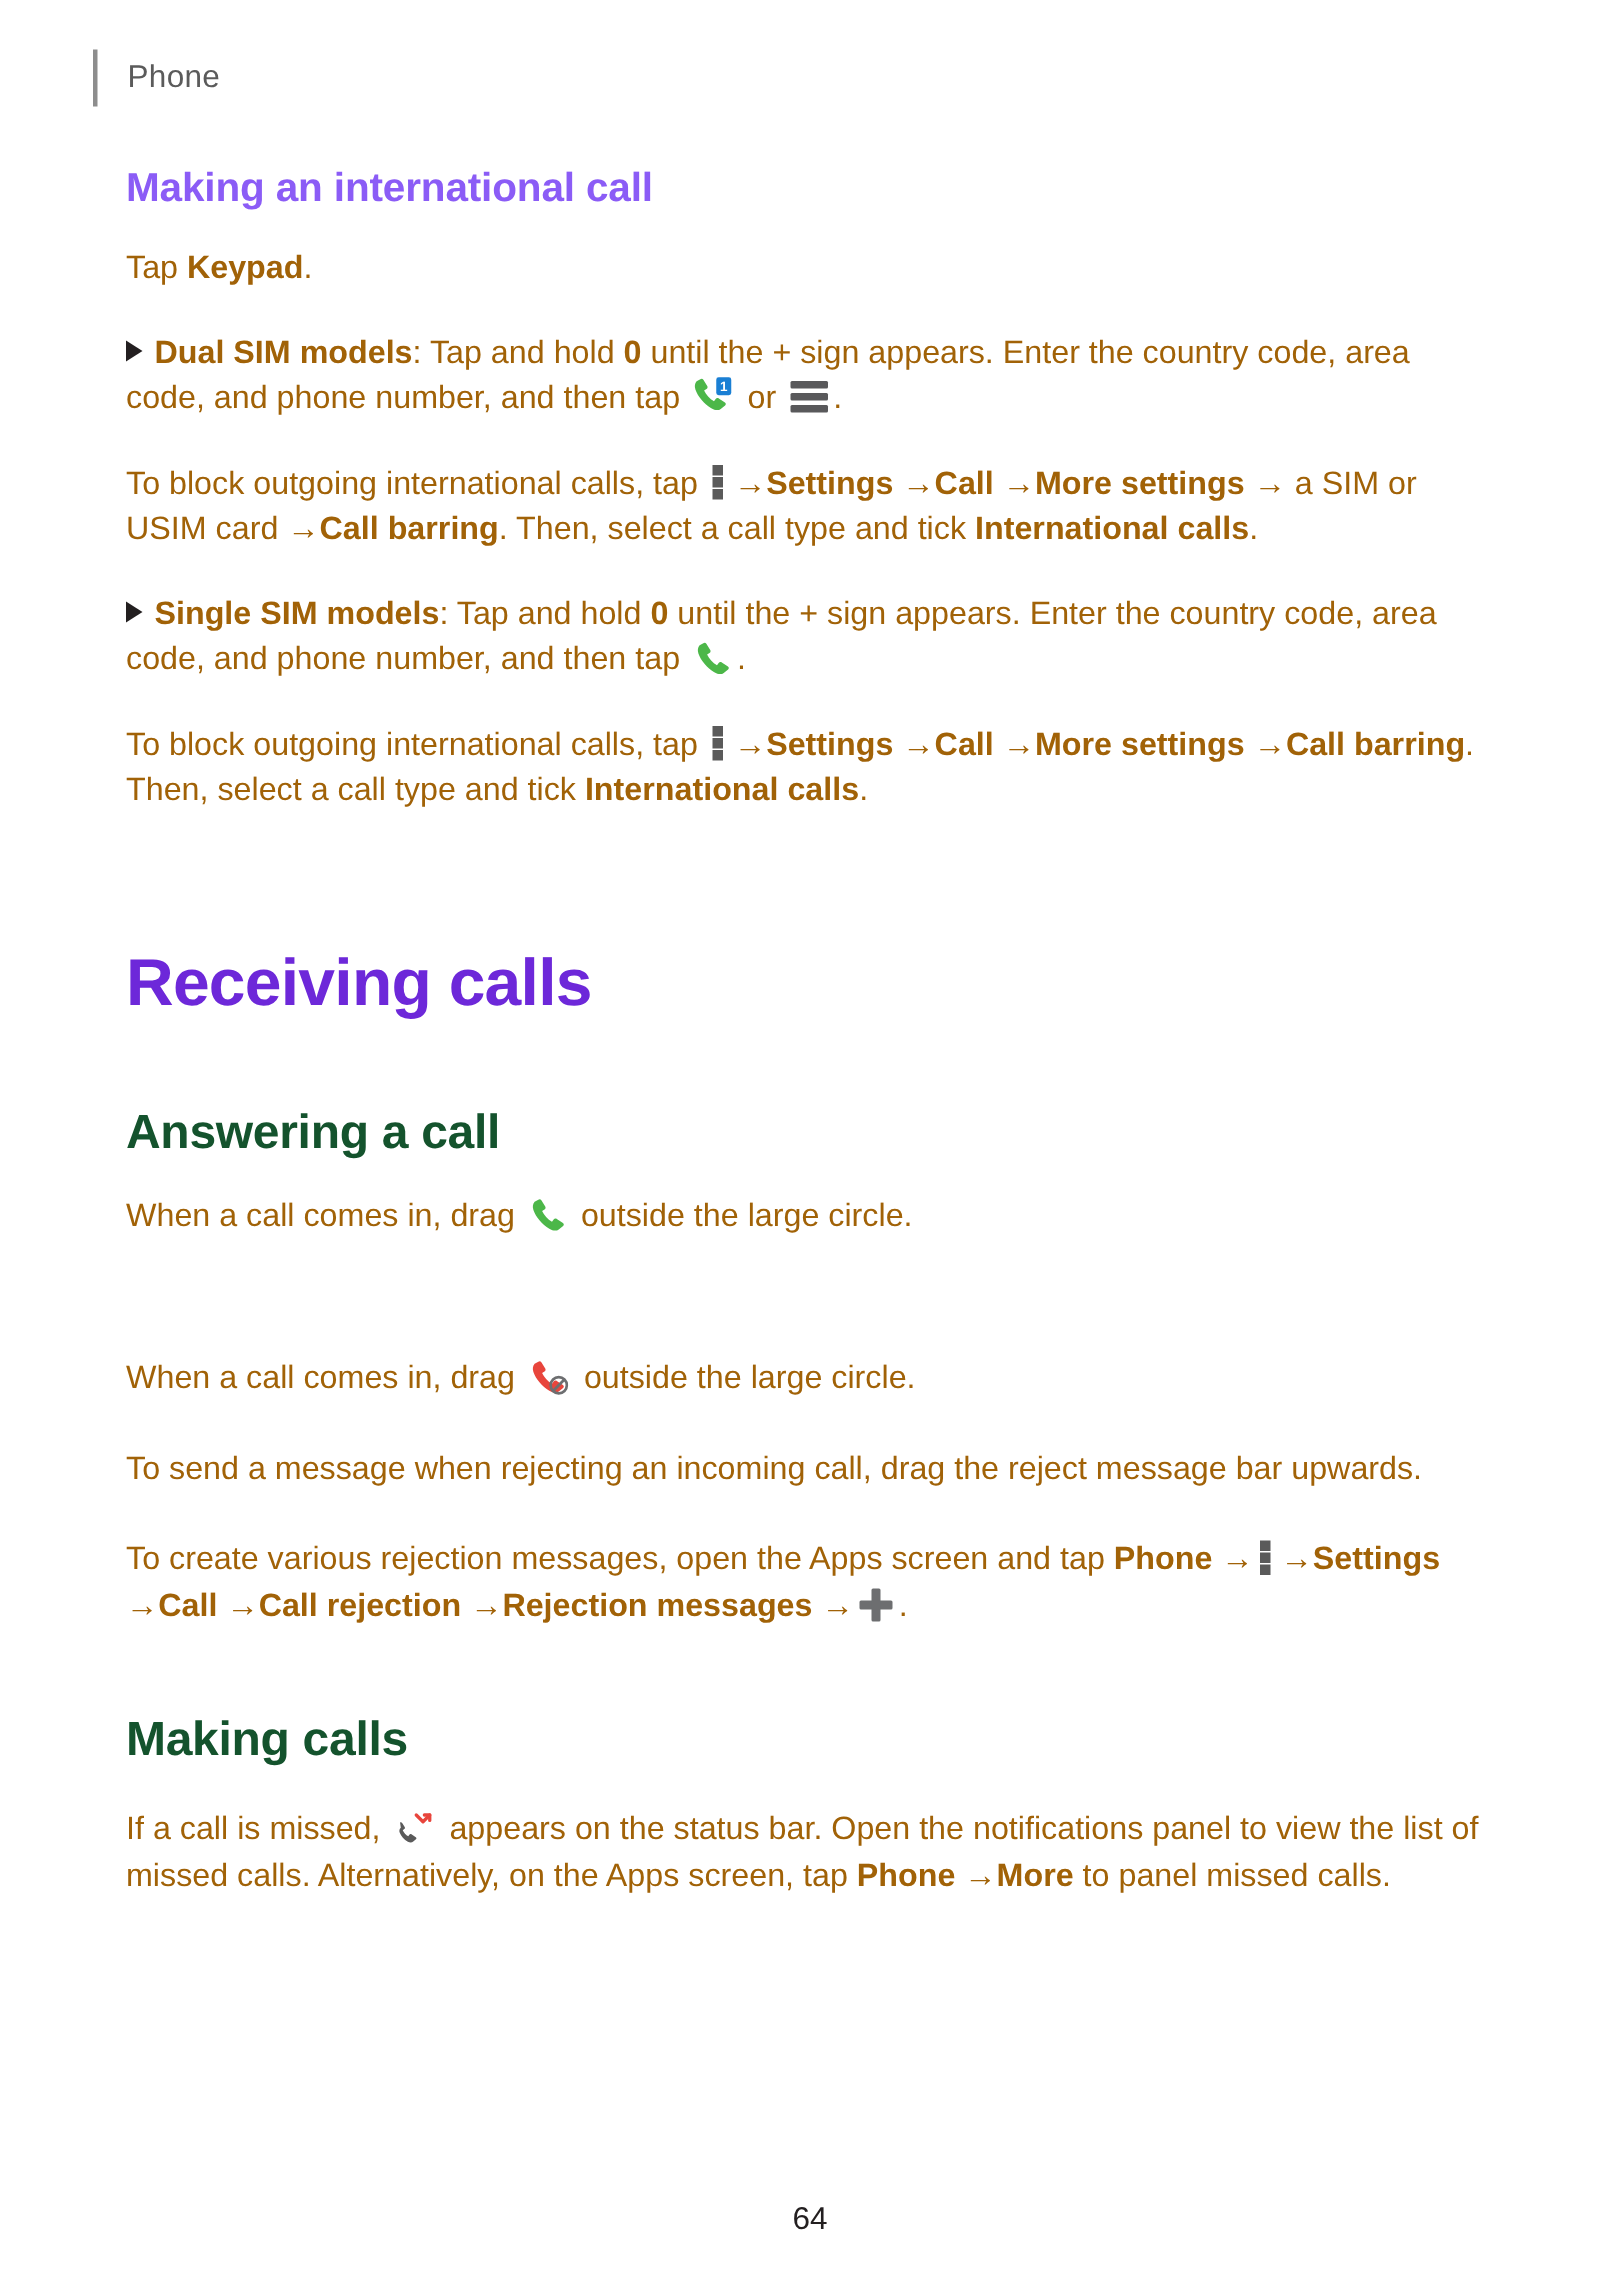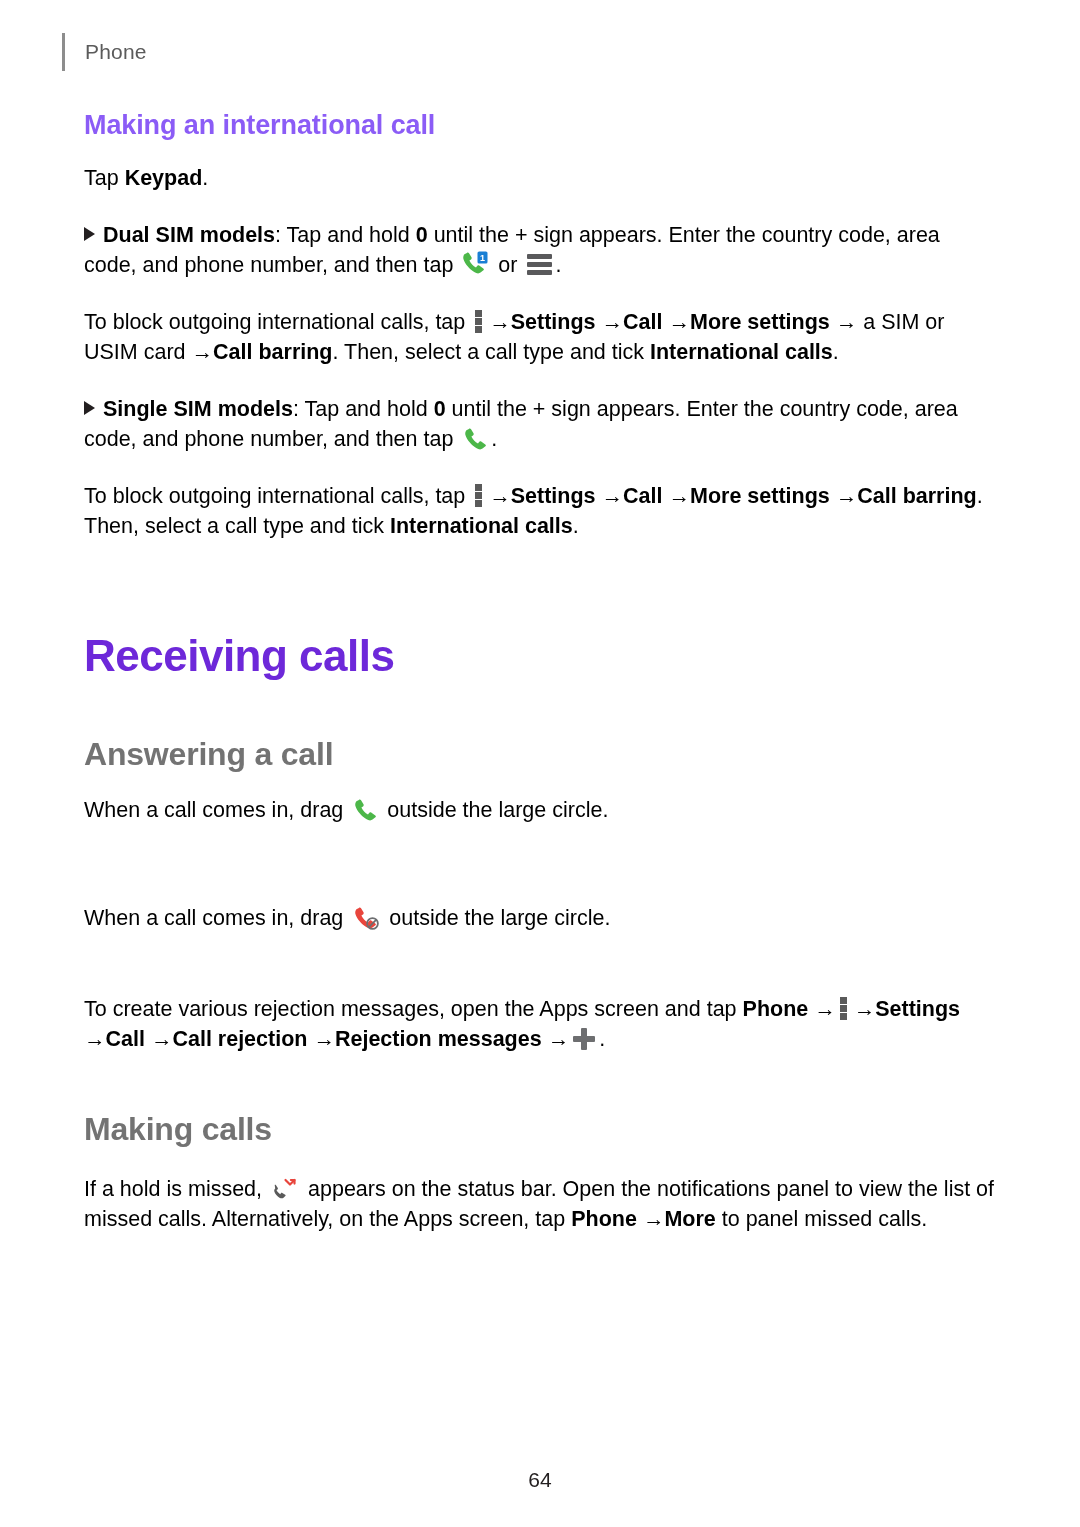--- a/index.html
+++ b/index.html
@@ -65,31 +65,31 @@
     font-weight: bold;
     color: #6d28d9;
     margin: 0;
     letter-spacing: -0.5px;
     line-height: 1.1;
   }
 
   h2.section {
     font-size: 32px;
     font-weight: bold;
-    color: #737373;
+    color: #14532d;
     margin: 0;
     letter-spacing: -0.2px;
     line-height: 1.15;
   }
 
   p.body {
     font-size: 21.5px;
     line-height: 1.42;
     margin: 0;
-    color: #000000;
+    color: #a16207;
   }
 
   .b { font-weight: bold; }
 
   .arrow { font-weight: bold; }
   .sp-22 { height: 22px; }
   .sp-26 { height: 26px; }
   .sp-30 { height: 30px; }
   .sp-56 { height: 56px; }
   .sp-64 { height: 64px; }
@@ -266,35 +266,36 @@
     <div class="sp-22"></div>
 
     <p class="body"><span>When a call comes in, drag </span><span class="ic ic-reject"><svg width="26" height="24" viewBox="0 0 26 24">
             <path d="M3.4,3.2 C2.2,4.6 1.9,6.6 2.6,8.6 C4.1,13.1 8.4,18.2 13.2,21.1 C15.6,22.6 18,22.8 19.5,21.6 L22.4,19.3 C23.1,18.7 23.0,17.9 22.3,17.4 L18.2,14.6 C17.5,14.1 16.6,14.3 16.1,15.0 L15.0,16.5 C12.2,15.0 9.6,12.2 8.4,9.4 L10.0,8.4 C10.7,7.9 10.9,7.0 10.5,6.3 L7.9,2.1 C7.4,1.4 6.5,1.3 5.9,1.9 L3.4,3.2 Z" fill="#e8453c"></path>
             <circle cx="19.5" cy="17.5" r="5.4" fill="none" stroke="#6d6e70" stroke-width="1.8"></circle>
             <line x1="15.9" y1="21.2" x2="23.1" y2="13.8" stroke="#6d6e70" stroke-width="1.8"></line>
           </svg></span><span> outside the large circle.</span></p>
 
     <div class="sp-30"></div>
 
+    <p class="body">To send a message when rejecting an incoming call, drag the reject message bar upwards.</p>
 
     <div class="sp-30"></div>
 
     <p class="body"><span>To create various rejection messages, open the Apps screen and tap </span><span class="b">Phone</span> <span class="arrow b">→</span><span class="ic ic-more"><i></i><i></i><i></i></span><span class="arrow b">→</span><span class="b">Settings</span> <span class="arrow b">→</span><span class="b">Call</span> <span class="arrow b">→</span><span class="b">Call rejection</span> <span class="arrow b">→</span><span class="b">Rejection messages</span> <span class="arrow b">→</span><span class="ic ic-plus"><svg width="24" height="24" viewBox="0 0 24 24">
             <rect x="1" y="9" width="22" height="6" rx="1" fill="#6d6e70"></rect>
             <rect x="9" y="1" width="6" height="22" rx="1" fill="#6d6e70"></rect>
           </svg></span><span>.</span></p>
 
     <div class="sp-56"></div>
 
     <h2 class="section">Making calls</h2>
 
     <div class="sp-26"></div>
 
-    <p class="body"><span>If a hold is missed, </span><span class="ic ic-missed"><svg width="26" height="22" viewBox="0 0 26 22">
+    <p class="body"><span>If a call is missed, </span><span class="ic ic-missed"><svg width="26" height="22" viewBox="0 0 26 22">
             <path d="M4.2,10.5 C3.2,11.3 3.0,12.6 3.5,13.9 C4.4,16.1 6.4,18.6 8.9,19.9 C10.3,20.6 11.7,20.5 12.5,19.7 L14.3,18.1 C14.8,17.7 14.7,17.1 14.2,16.8 L11.3,14.9 C10.8,14.6 10.2,14.7 9.9,15.2 L9.2,16.2 C7.6,15.3 6.2,13.7 5.5,12.1 L6.5,11.4 C7.0,11.1 7.1,10.5 6.8,10.0 L5.0,7.2 C4.7,6.7 4.1,6.6 3.7,7.0 L4.2,10.5 Z" fill="#5a5a5a"></path>
             <path d="M14.5,2.0 L19.0,6.5 L23.5,2.0" fill="none" stroke="#e8453c" stroke-width="2.2" stroke-linecap="round" stroke-linejoin="round"></path>
             <path d="M23.5,2.0 L23.5,5.6 M23.5,2.0 L19.9,2.0" fill="none" stroke="#e8453c" stroke-width="2.2" stroke-linecap="round"></path>
           </svg></span><span> appears on the status bar. Open the notifications panel to view the list of missed calls. Alternatively, on the Apps screen, tap </span><span class="b">Phone</span> <span class="arrow b">→</span><span class="b">More</span><span> to panel missed calls.</span></p>
 
   </div>
 
   <div class="folio">64</div>
 
 </div>

